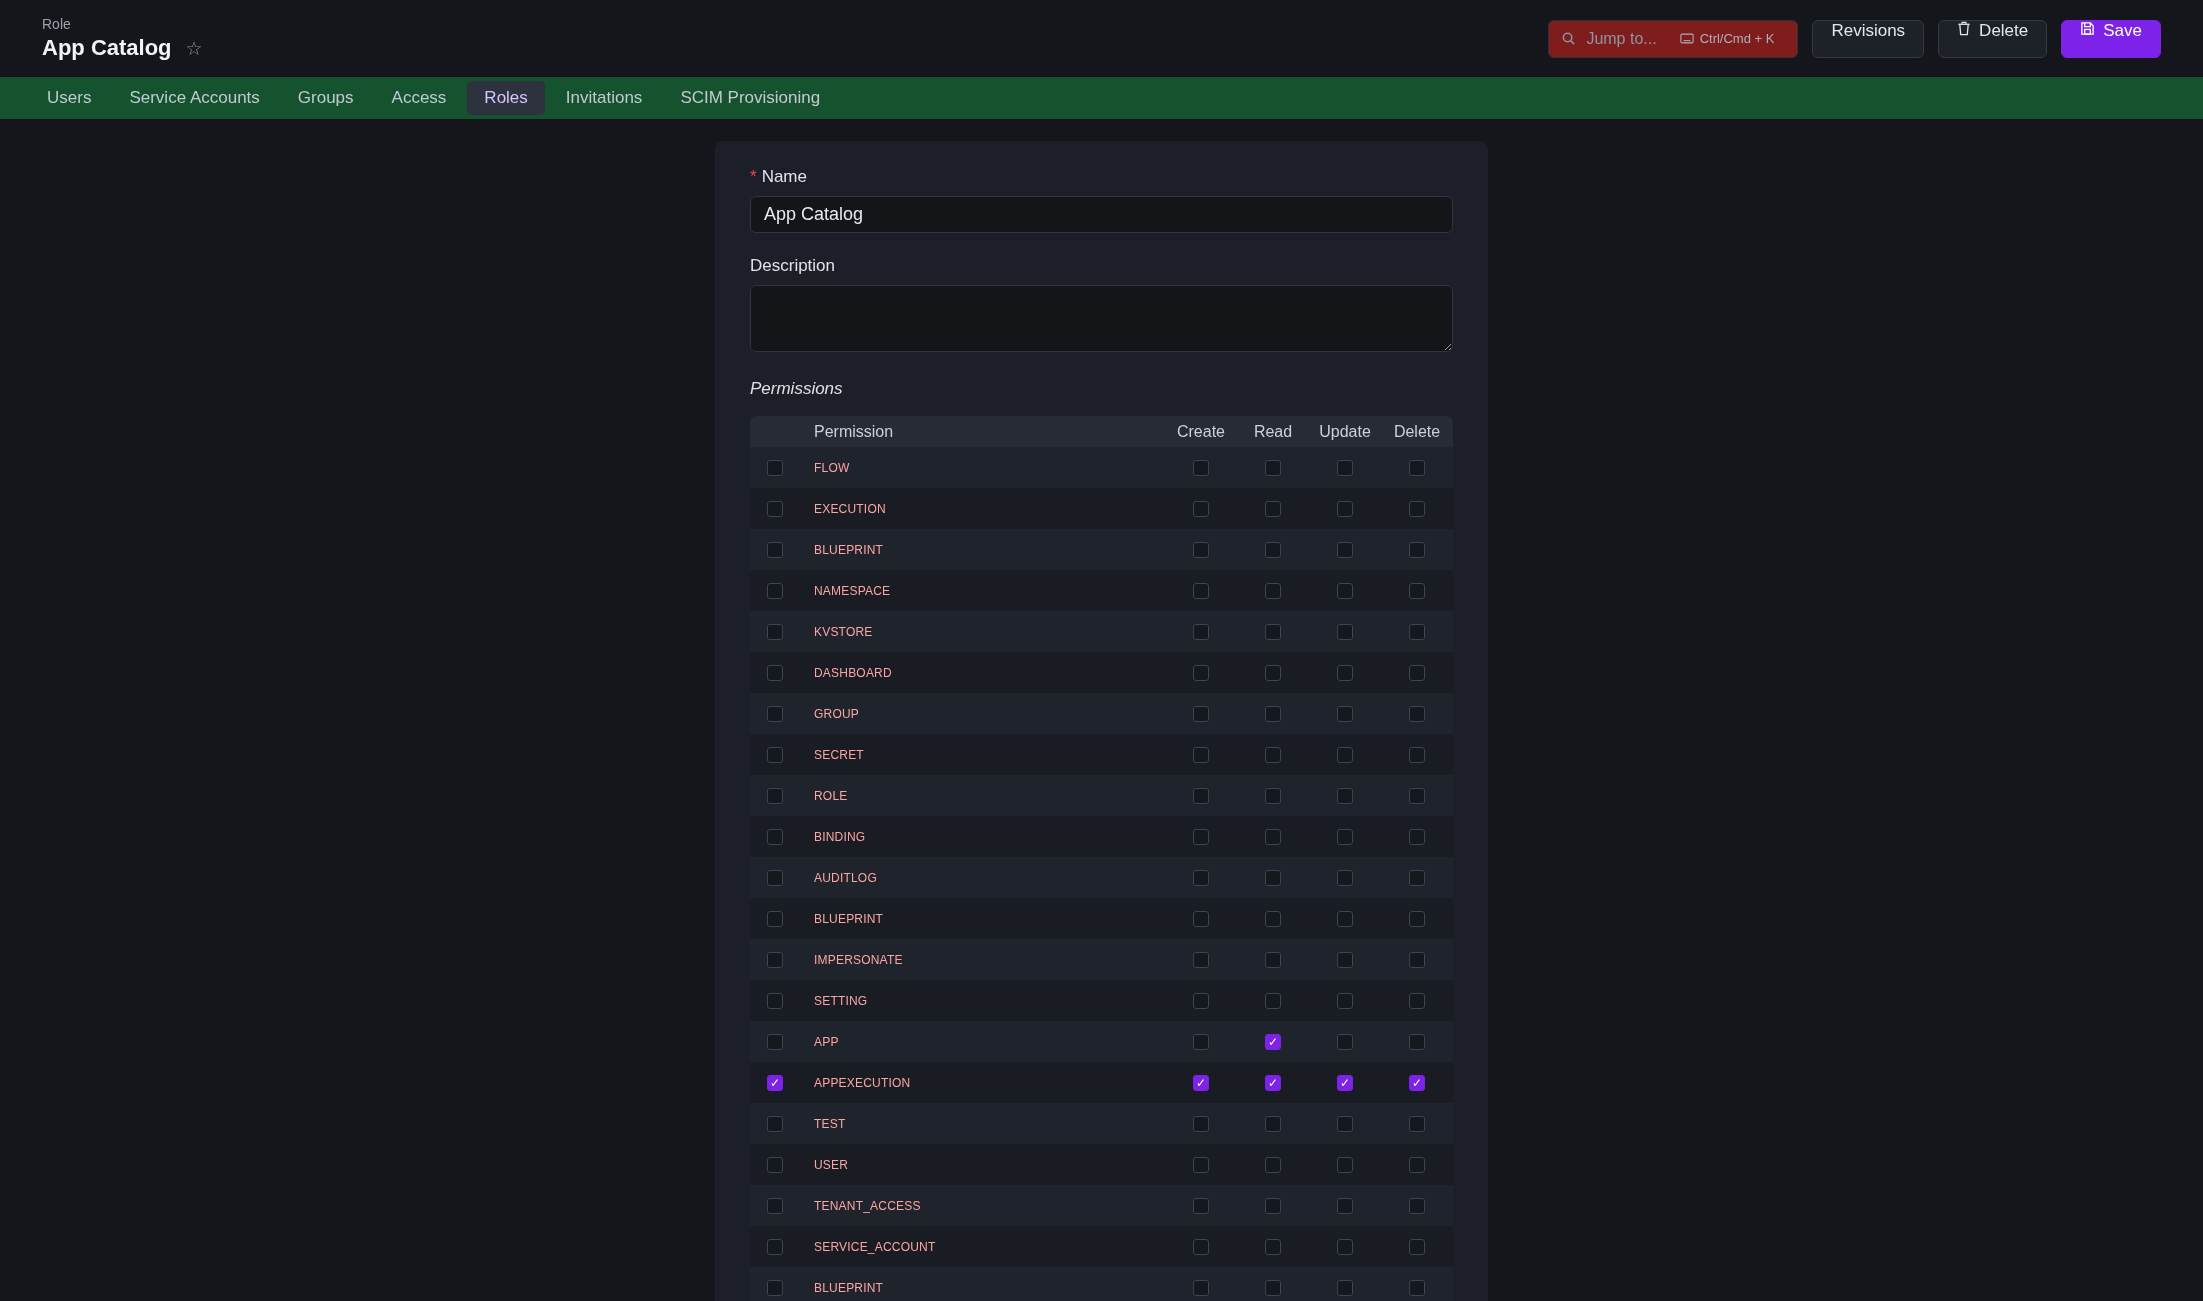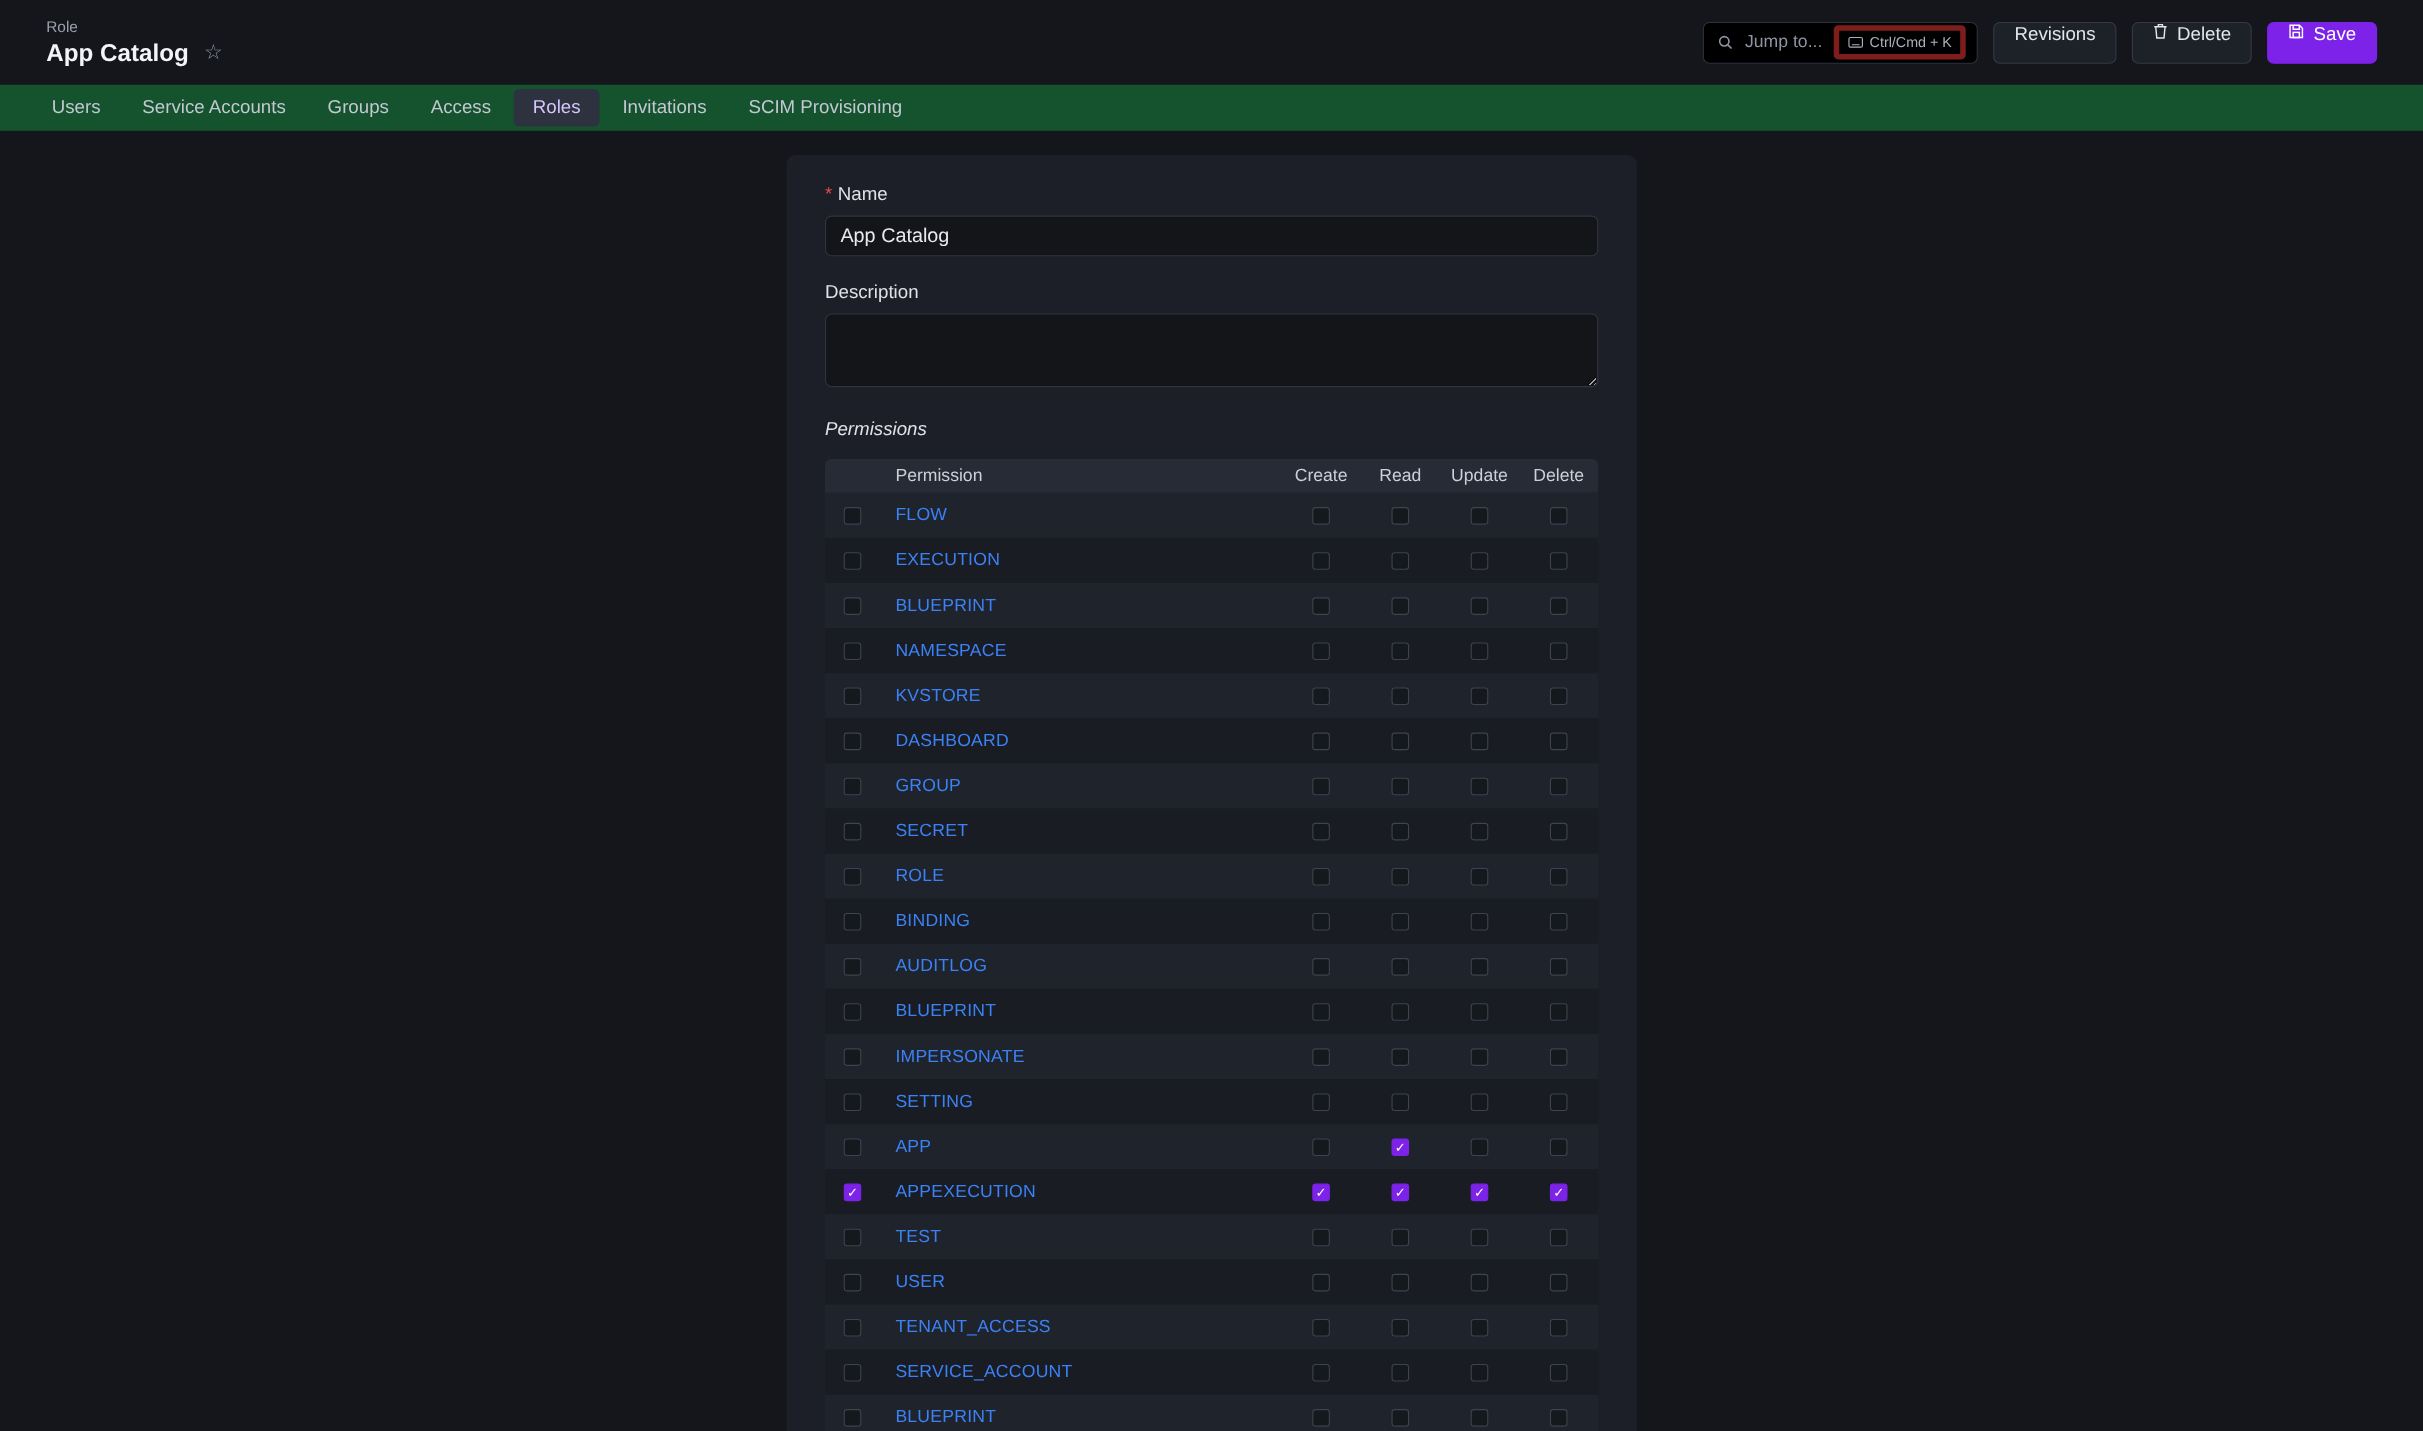--- a/index.html
+++ b/index.html
@@ -17,21 +17,21 @@
   }
   .title-block { display:flex; flex-direction:column; gap:3px; }
   .breadcrumb { font-size:14px; color:#9ba1ac; }
   .title-row { display:flex; align-items:center; gap:14px; }
   .page-title { font-size:22px; font-weight:bold; color:#f2f4f8; }
   .star { font-size:19px; color:#8b92a0; cursor:pointer; line-height:1; }
   .header-actions { display:flex; align-items:center; gap:14px; }
   .jump-box {
     display:flex; align-items:center; gap:10px;
     height:38px; min-width:248px; padding:0 10px 0 12px;
-    background:#000000; border:1px solid #2c313c; border-radius:6px;
+    background:#7f1d1d; border:1px solid #2c313c; border-radius:6px;
     cursor:pointer;
   }
   .jump-text { font-size:16px; color:#8e95a2; flex:1; }
   .kbd {
     display:flex; align-items:center; gap:6px;
     border:5px solid #7f1d1d; border-radius:4px;
     padding:3px 8px; font-size:13px; color:#aab0bc; white-space:nowrap;
   }
   .btn {
     height:38px; display:flex; align-items:flex-start; gap:8px;
@@ -78,21 +78,21 @@
   .thead, .trow {
     display:grid; grid-template-columns:50px 1fr 72px 72px 72px 72px;
     align-items:center;
   }
   .thead { height:31px; background:#262b35; font-size:16px; color:#ccd0d8; }
   .thead .col-perm { padding-left:14px; }
   .thead .col-cb { text-align:center; }
   .trow { height:41px; }
   .trow:nth-child(odd) { background:#1f232b; }
   .trow:nth-child(even) { background:#191c22; }
-  .perm-name { font-size:16px; color:#3b82f6; padding-left:14px; letter-spacing:.2px; }
+  .perm-name { font-size:12px; color:#fca5a5; padding-left:14px; letter-spacing:.2px; }
   .cb-cell { display:flex; justify-content:center; align-items:center; }
   .cb {
     width:16px; height:16px; border-radius:3px;
     border:1.5px solid #3d434f; background:#15181d;
     display:flex; align-items:center; justify-content:center;
     cursor:pointer; font-size:12px; color:#ffffff; line-height:1;
   }
   .cb.on { background:#7d22e8; border-color:#7d22e8; }
 </style>
 </head>

